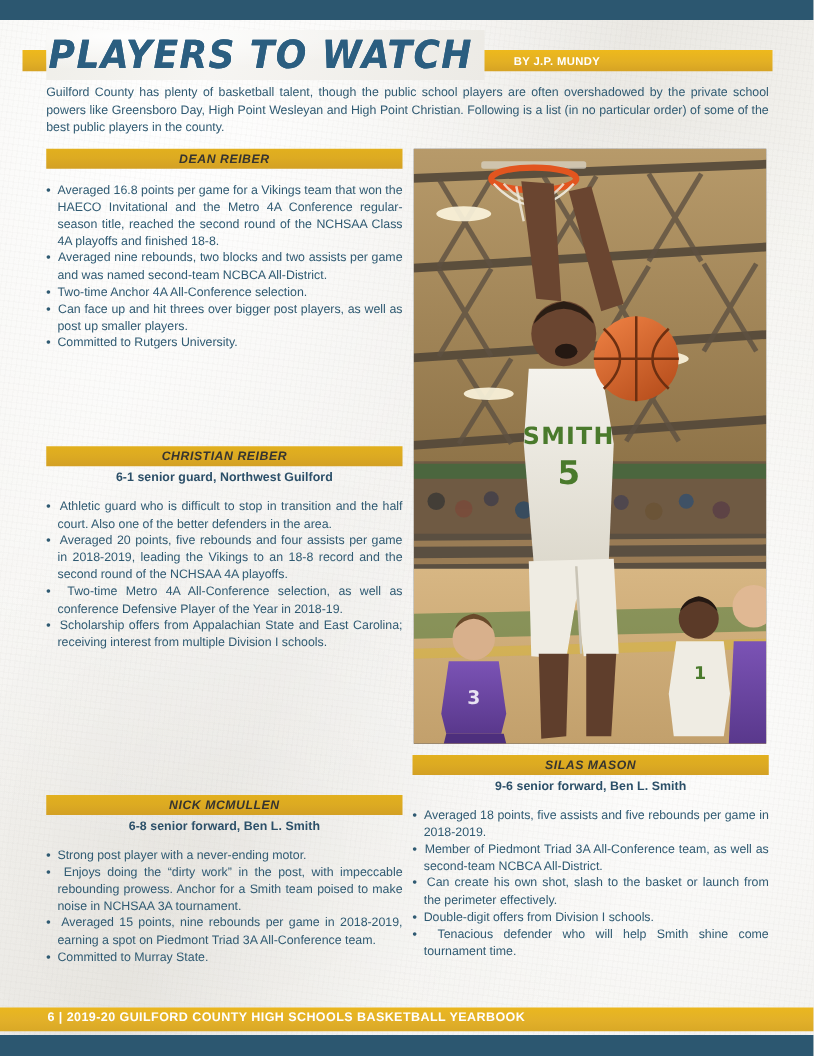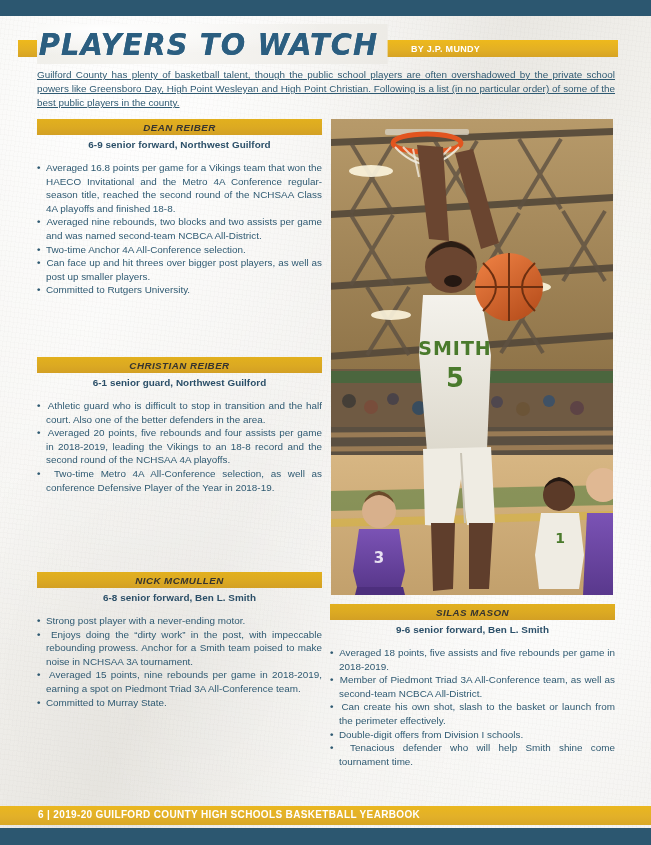--- a/index.html
+++ b/index.html
@@ -113,21 +113,20 @@
   
   .intro {
     position: absolute;
     left: 37px; top: 68px;
     width: 578px;
     font-size: 9.9px;
     line-height: 14.2px;
     color: #2f5a72;
     text-align: justify;
     text-justify: inter-word;
-    text-decoration: underline;
   }
 
   
   .col-left {
     position: absolute;
     left: 37px;
     width: 285px;
   }
   .col-right {
     position: absolute;
@@ -325,41 +324,41 @@
 
       <g>
         <circle cx="272" cy="366" r="17" fill="#e0b893"></circle>
         <path d="M256 394 L288 394 L290 476 L252 476 Z" fill="url(#purp)"></path>
       </g>
     </svg>
   </div>
 
   <div class="col-left" style="top:119px;">
     <div class="namebar">DEAN REIBER</div>
-    <div class="subline">6-9 senior forward, Northwest Guilford</div>
     <div class="bullets">
       <p><span class="bul">•&nbsp;&nbsp;</span><span>Averaged 16.8 points per game for a Vikings team that won the HAECO Invitational and the Metro 4A Conference regular-season title, reached the second round of the NCHSAA Class 4A playoffs and finished 18-8.</span></p>
       <p><span class="bul">•&nbsp;&nbsp;</span><span>Averaged nine rebounds, two blocks and two assists per game and was named second-team NCBCA All-District.</span></p>
       <p><span class="bul">•&nbsp;&nbsp;</span><span>Two-time Anchor 4A All-Conference selection.</span></p>
       <p><span class="bul">•&nbsp;&nbsp;</span><span>Can face up and hit threes over bigger post players, as well as post up smaller players.</span></p>
       <p><span class="bul">•&nbsp;&nbsp;</span><span>Committed to Rutgers University.</span></p>
     </div>
   </div>
 
   <div class="col-left" style="top:357px;">
     <div class="namebar">CHRISTIAN REIBER</div>
     <div class="subline">6-1 senior guard, Northwest Guilford</div>
     <div class="bullets">
       <p><span class="bul">•&nbsp;&nbsp;</span><span>Athletic guard who is difficult to stop in transition and the half court. Also one of the better defenders in the area.</span></p>
       <p><span class="bul">•&nbsp;&nbsp;</span><span>Averaged 20 points, five rebounds and four assists per game in 2018-2019, leading the Vikings to an 18-8 record and the second round of the NCHSAA 4A playoffs.</span></p>
       <p><span class="bul">•&nbsp;&nbsp;</span><span>Two-time Metro 4A All-Conference selection, as well as conference Defensive Player of the Year in 2018-19.</span></p>
+      <p><span class="bul">•&nbsp;&nbsp;</span><span>Scholarship offers from Appalachian State and East Carolina; receiving interest from multiple Division I schools.</span></p>
     </div>
   </div>
 
-  <div class="col-left" style="top:572px;">
+  <div class="col-left" style="top:636px;">
     <div class="namebar">NICK MCMULLEN</div>
     <div class="subline">6-8 senior forward, Ben L. Smith</div>
     <div class="bullets">
       <p><span class="bul">•&nbsp;&nbsp;</span><span>Strong post player with a never-ending motor.</span></p>
       <p><span class="bul">•&nbsp;&nbsp;</span><span>Enjoys doing the “dirty work” in the post, with impeccable rebounding prowess. Anchor for a Smith team poised to make noise in NCHSAA 3A tournament.</span></p>
       <p><span class="bul">•&nbsp;&nbsp;</span><span>Averaged 15 points, nine rebounds per game in 2018-2019, earning a spot on Piedmont Triad 3A All-Conference team.</span></p>
       <p><span class="bul">•&nbsp;&nbsp;</span><span>Committed to Murray State.</span></p>
     </div>
   </div>
 

